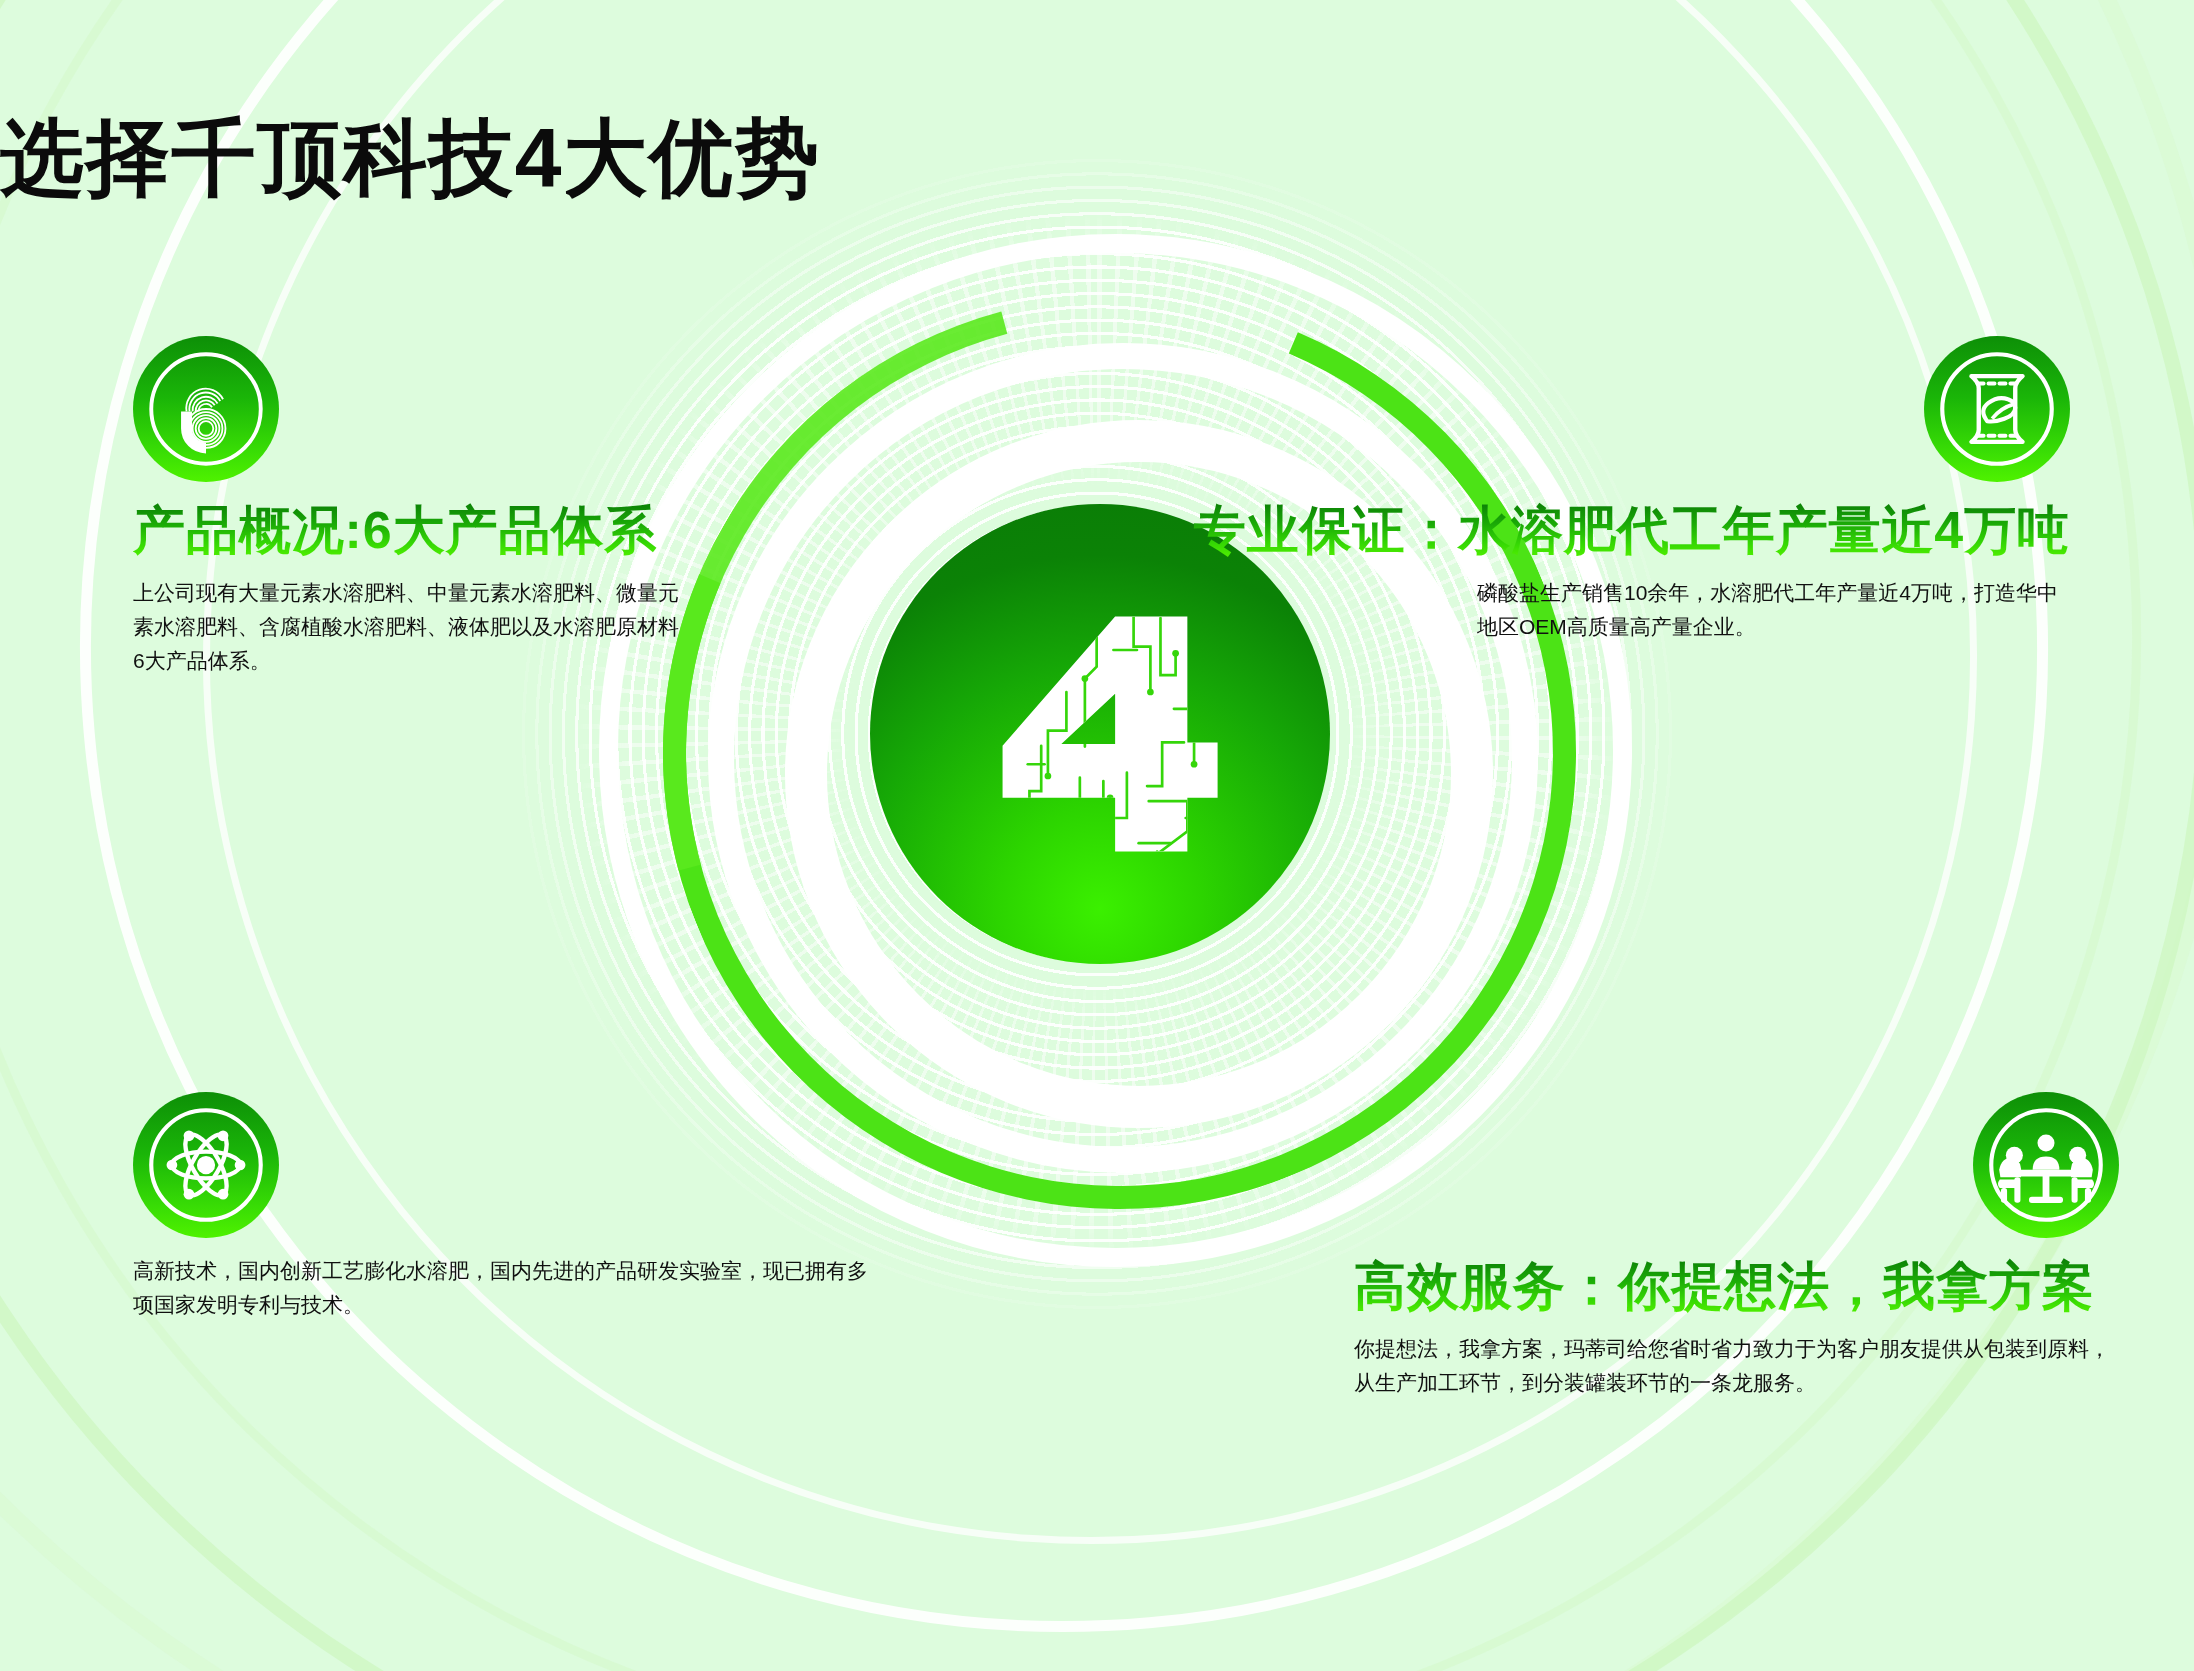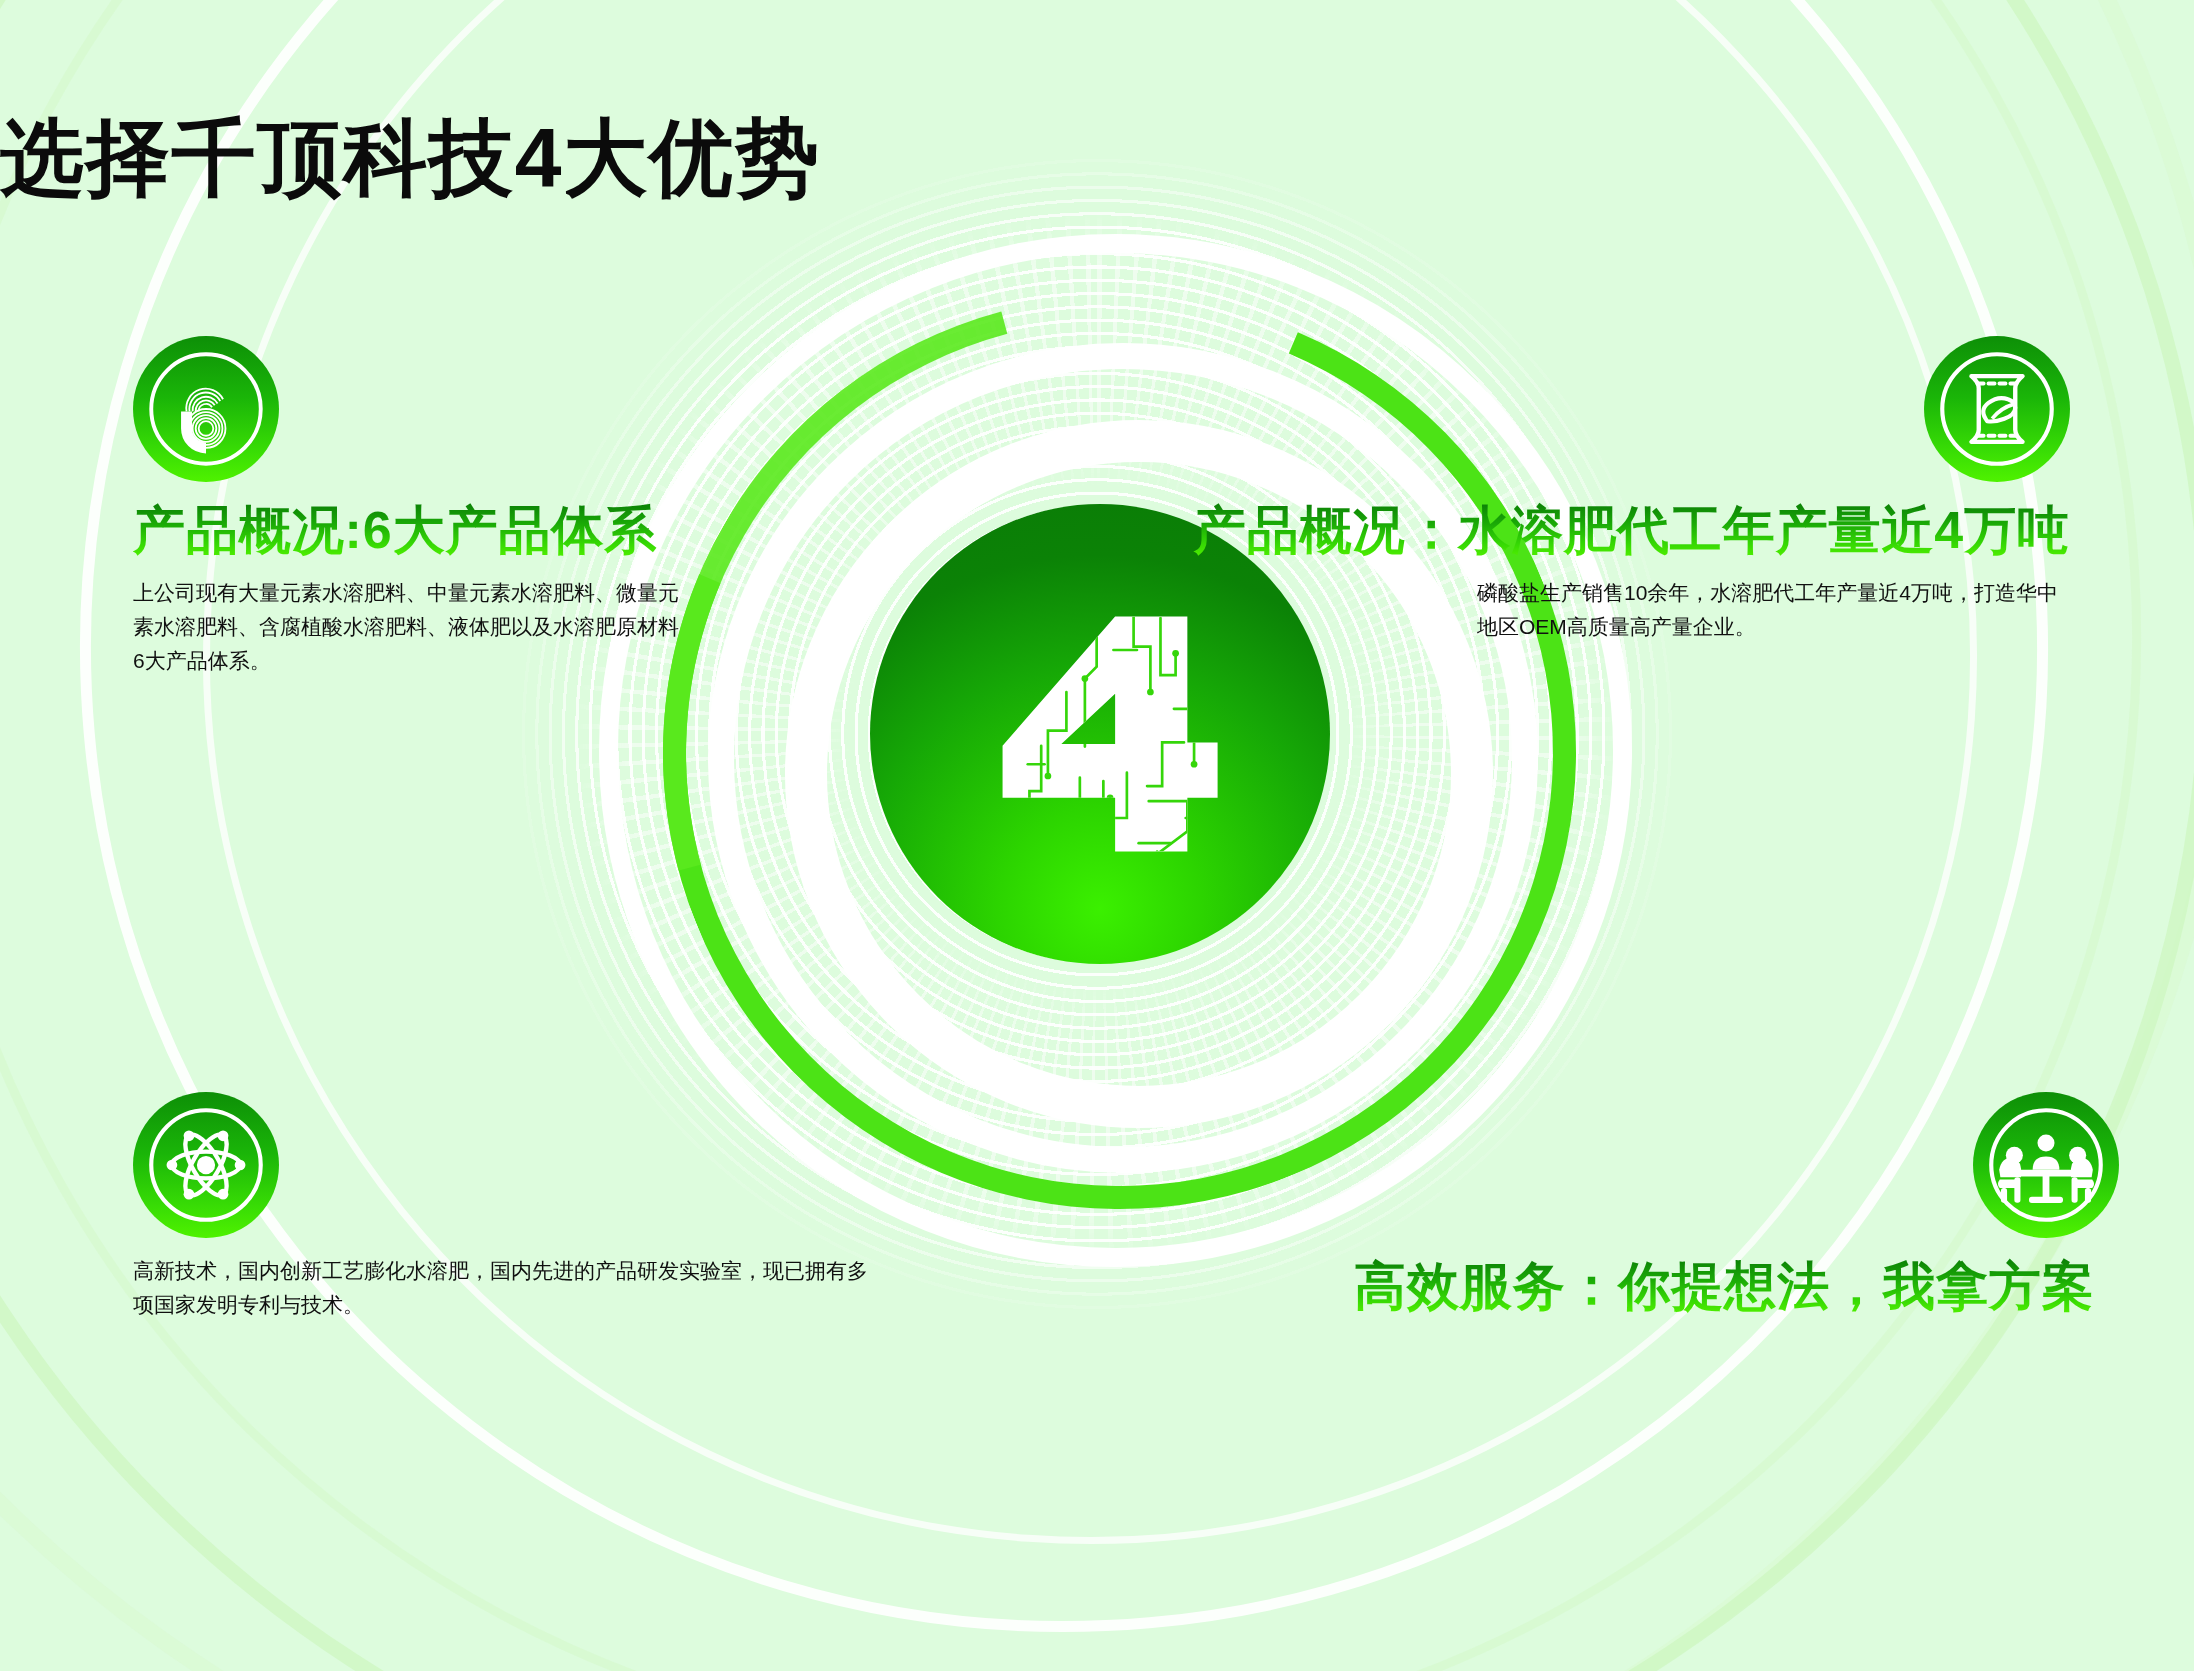--- a/index.html
+++ b/index.html
@@ -268,21 +268,21 @@
   <div class="icon-badge">
     <svg viewBox="0 0 120 120">
       <circle cx="60" cy="60" r="45" fill="none" stroke="#ffffff" stroke-width="3.4"></circle>
       <path d="M39 33 q6 5 6 10 v34 q0 5 -6 10 h42 q-6 -5 -6 -10 V43 q0 -5 6 -10 Z" fill="none" stroke="#ffffff" stroke-width="3.6" stroke-linejoin="round"></path>
       <line x1="44" y1="39" x2="76" y2="39" stroke="#ffffff" stroke-width="3.2" stroke-dasharray="5 4" stroke-linecap="round"></line>
       <line x1="44" y1="82" x2="76" y2="82" stroke="#ffffff" stroke-width="3.2" stroke-dasharray="5 4" stroke-linecap="round"></line>
       <path d="M52 70 q-7 -9 1 -15 q8 -6 16 -3 q6 2 6 7 q0 6 -9 9 q-8 3 -14 2 Z" fill="none" stroke="#ffffff" stroke-width="3.4" stroke-linejoin="round"></path>
       <path d="M56 68 q7 -9 18 -12" fill="none" stroke="#ffffff" stroke-width="3"></path>
     </svg>
   </div>
-  <h2 class="head">产品概况：水溶肥代工年产量近4万吨</h2>
+  <h2 class="head">专业保证：水溶肥代工年产量近4万吨</h2>
   <p class="body-copy">磷酸盐生产销售10余年，水溶肥代工年产量近4万吨，打造华中地区OEM高质量高产量企业。</p>
 </div>
 
 <div class="quad q-bl">
   <div class="icon-badge">
     <svg viewBox="0 0 120 120">
       <circle cx="60" cy="60" r="45" fill="none" stroke="#ffffff" stroke-width="3.4"></circle>
       <g fill="none" stroke="#ffffff" stroke-width="3.6" stroke-linecap="round">
         <ellipse cx="60" cy="60" rx="28" ry="11"></ellipse>
         <ellipse cx="60" cy="60" rx="28" ry="11" transform="rotate(60 60 60)"></ellipse>
@@ -323,14 +323,15 @@
 
         <circle cx="86" cy="52" r="7"></circle>
         <path d="M98.5 64 q-2 -10 -10 -10 q-7 0 -8 9 l0 7 h17 Z"></path>
         <path d="M98 72 h-16 v7 h16 q3 -3 0 -7 Z"></path>
         <rect x="92" y="79" width="5" height="12" rx="2.2"></rect>
         <rect x="81" y="70" width="5" height="21" rx="2.2"></rect>
       </g>
     </svg>
   </div>
   <h2 class="head">高效服务：你提想法，我拿方案</h2>
+  <p class="body-copy">你提想法，我拿方案，玛蒂司给您省时省力致力于为客户朋友提供从包装到原料，从生产加工环节，到分装罐装环节的一条龙服务。</p>
 </div>
 
 
 </body></html>

